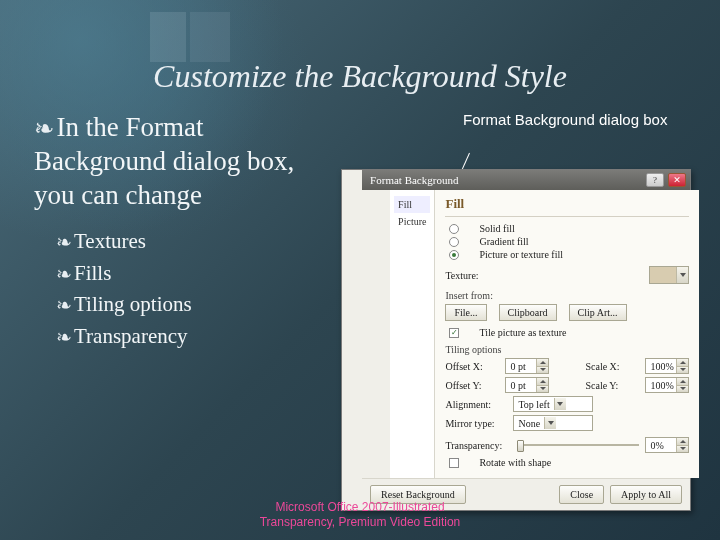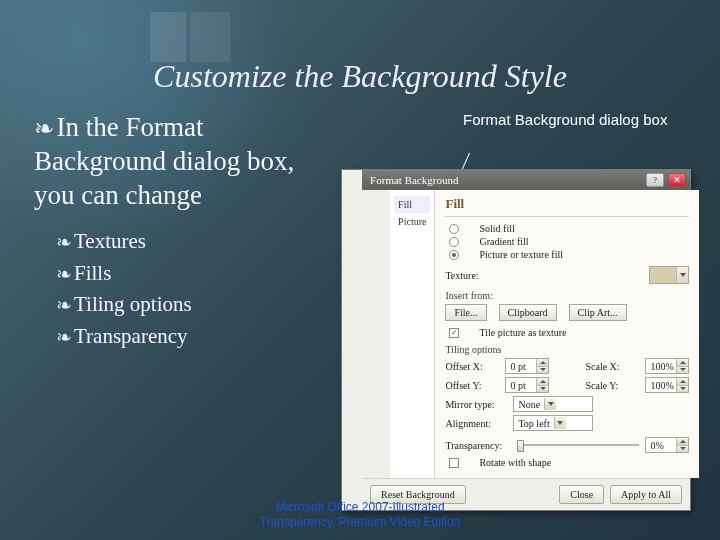--- a/index.html
+++ b/index.html
@@ -80,21 +80,21 @@
 
   .slider-row { display:flex; align-items:center; gap:6px; margin-top:6px;}
   .slider { flex:1; height:14px; position:relative; }
   .slider-track { position:absolute; left:0; right:0; top:6px; height:2px; background:#b8b5a2; }
   .slider-thumb { position:absolute; top:2px; left:0; width:7px; height:12px; background:linear-gradient(#fdfdfb,#d6d4c6); border:1px solid #8d8a76; border-radius:1px; }
 
   .dlg-footer { display:flex; justify-content:flex-end; gap:6px; padding:6px 8px; background:#f0efe9; border-top:1px solid #d8d6cc;}
   .dlg-footer .left-btn { margin-right:auto; }
   .btn-f { height:19px; padding:0 10px; background:linear-gradient(#fdfdfb,#e4e2d6); border:1px solid #a9a793; border-radius:2px; font-size:10px; display:inline-flex; align-items:center;}
 
-  .footer { position:absolute; bottom:10px; left:0; right:0; text-align:center; font-family: Arial, sans-serif; font-size:12px; color:#1d4ed8; line-height:1.25;}
+  .footer { position:absolute; bottom:10px; left:0; right:0; text-align:center; font-family: Arial, sans-serif; font-size:12px; color:#ec4899; line-height:1.25;}
 </style>
 </head>
 <body>
 
 <div class="deco-sq a"></div>
 <div class="deco-sq b"></div>
 
 <div class="slide">
   <h1 class="title">Customize the Background Style</h1>
 
@@ -199,30 +199,30 @@
                 <span class="lblw w48">Scale Y:</span>
                 <span class="spin">
                     <span>100%</span>
                     <span class="sp">
                       <div></div>
                       <div></div>
                     </span>
                   </span>
               </div>
               <div class="row">
+                <span class="lblw w56">Alignment:</span>
+                <span class="combo" style="width:80px">
+                    <span>Top left</span>
+                    <span class="dd"></span>
+                  </span>
+              </div>
+              <div class="row">
                 <span class="lblw w56">Mirror type:</span>
                 <span class="combo" style="width:80px">
                     <span>None</span>
-                    <span class="dd"></span>
-                  </span>
-              </div>
-              <div class="row">
-                <span class="lblw w56">Alignment:</span>
-                <span class="combo" style="width:80px">
-                    <span>Top left</span>
                     <span class="dd"></span>
                   </span>
               </div>
             </div>
 
             <div class="slider-row">
               <span class="lblw w66">Transparency:</span>
               <div class="slider">
                 <div class="slider-track"></div>
                   <div class="slider-thumb"></div>

